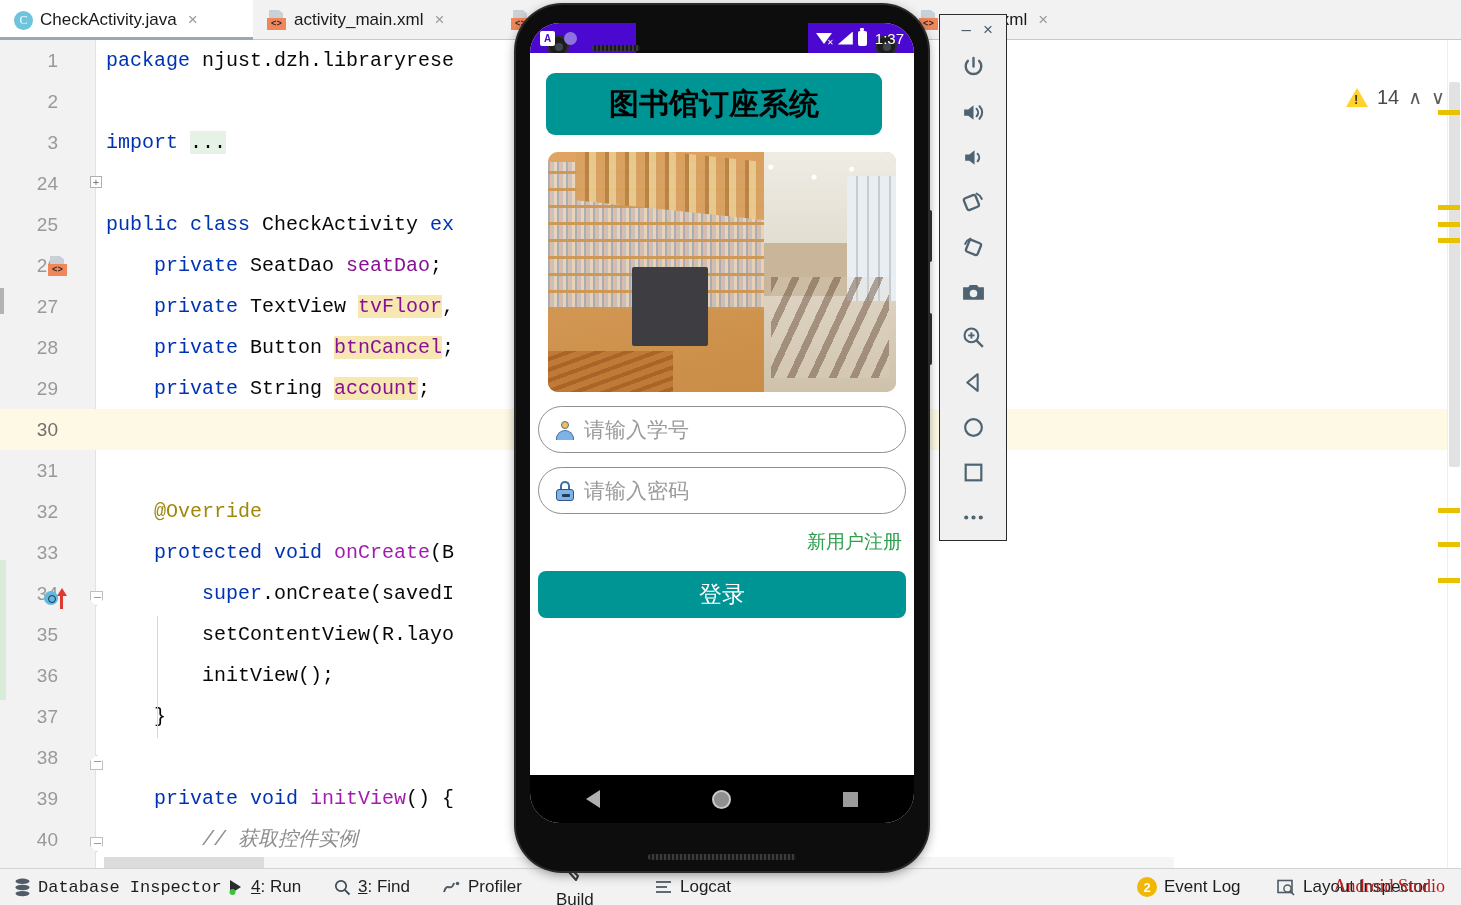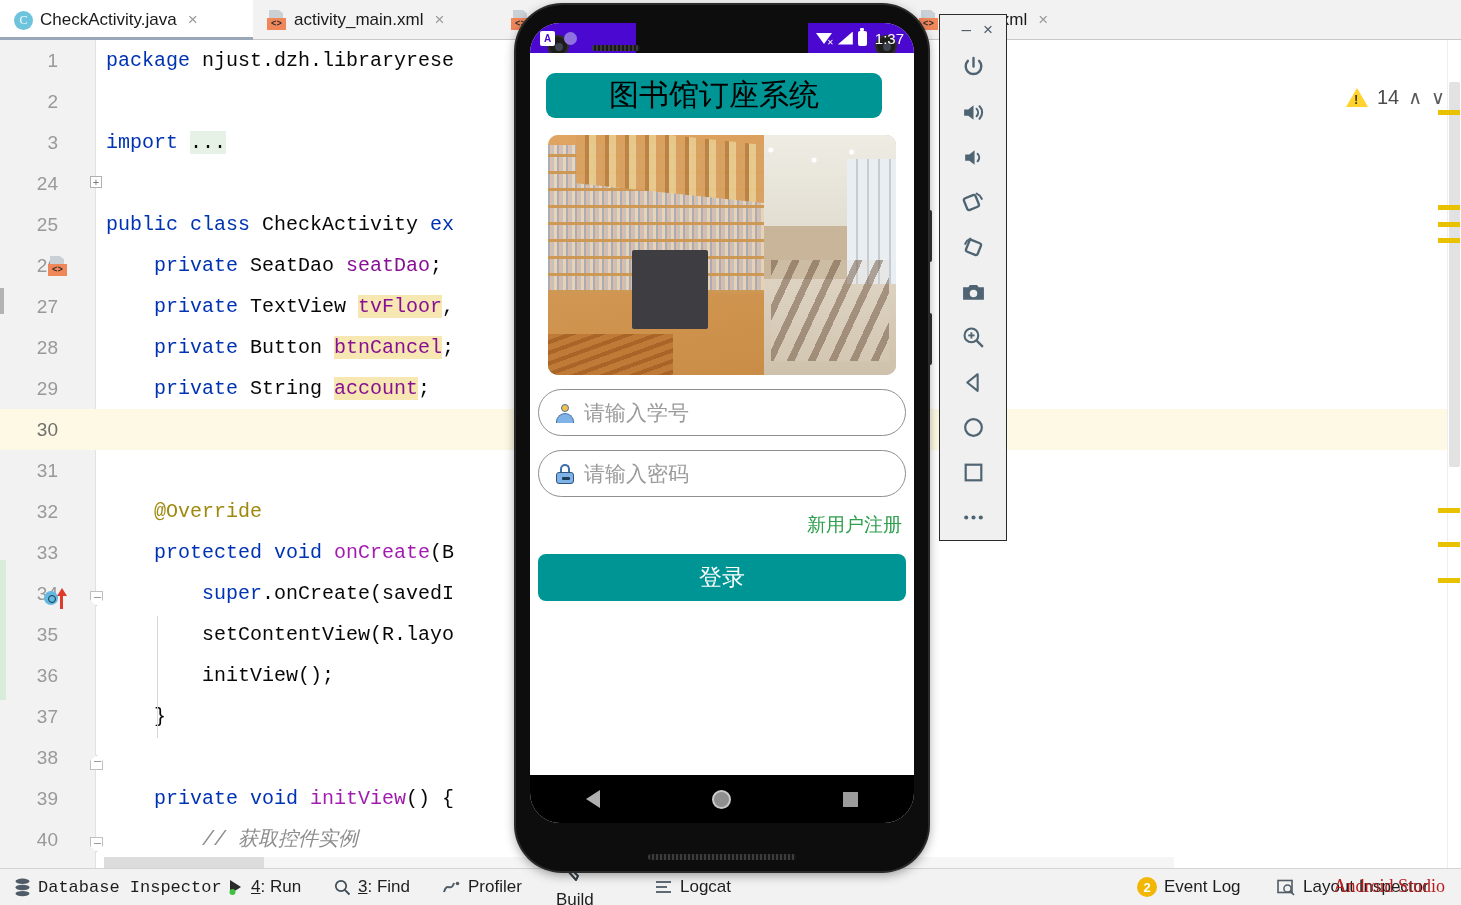--- a/index.html
+++ b/index.html
@@ -236,24 +236,24 @@
     width: 9px; height: 15px; background: #ffffff; border-radius: 2px; position: relative;
   }
   .ic-batt::before {
     content:""; position:absolute; left:2.5px; top:-3px; width:4px; height:3px;
     background:#ffffff; border-radius:1px;
   }
   .clock { font-size: 15px; color: #ffffff; margin-left: 3px; }
 
   .app-body { position: absolute; left: 0; top: 30px; width: 384px; height: 722px; background: #ffffff; }
   .app-title {
-    margin: 20px 32px 0 16px; height: 45px; border-radius: 9px;
+    margin: 20px 32px 0 16px; height: 62px; border-radius: 9px;
     background: #009595; color: #000000;
     display: flex; align-items: center; justify-content: center;
-    font-size: 30px; font-weight: normal;
+    font-size: 30px; font-weight: bold;
     font-family: "Liberation Sans", sans-serif;
   }
   .photo {
     margin: 17px 18px 0 18px; height: 240px; border-radius: 10px;
     overflow: hidden; position: relative; background: #c8b59a;
   }
   .field {
     margin: 0 8px; height: 47px; border: 1.6px solid #8f8f8f; border-radius: 24px;
     display: flex; align-items: center; gap: 9px; padding: 0 16px; background: #ffffff;
   }

